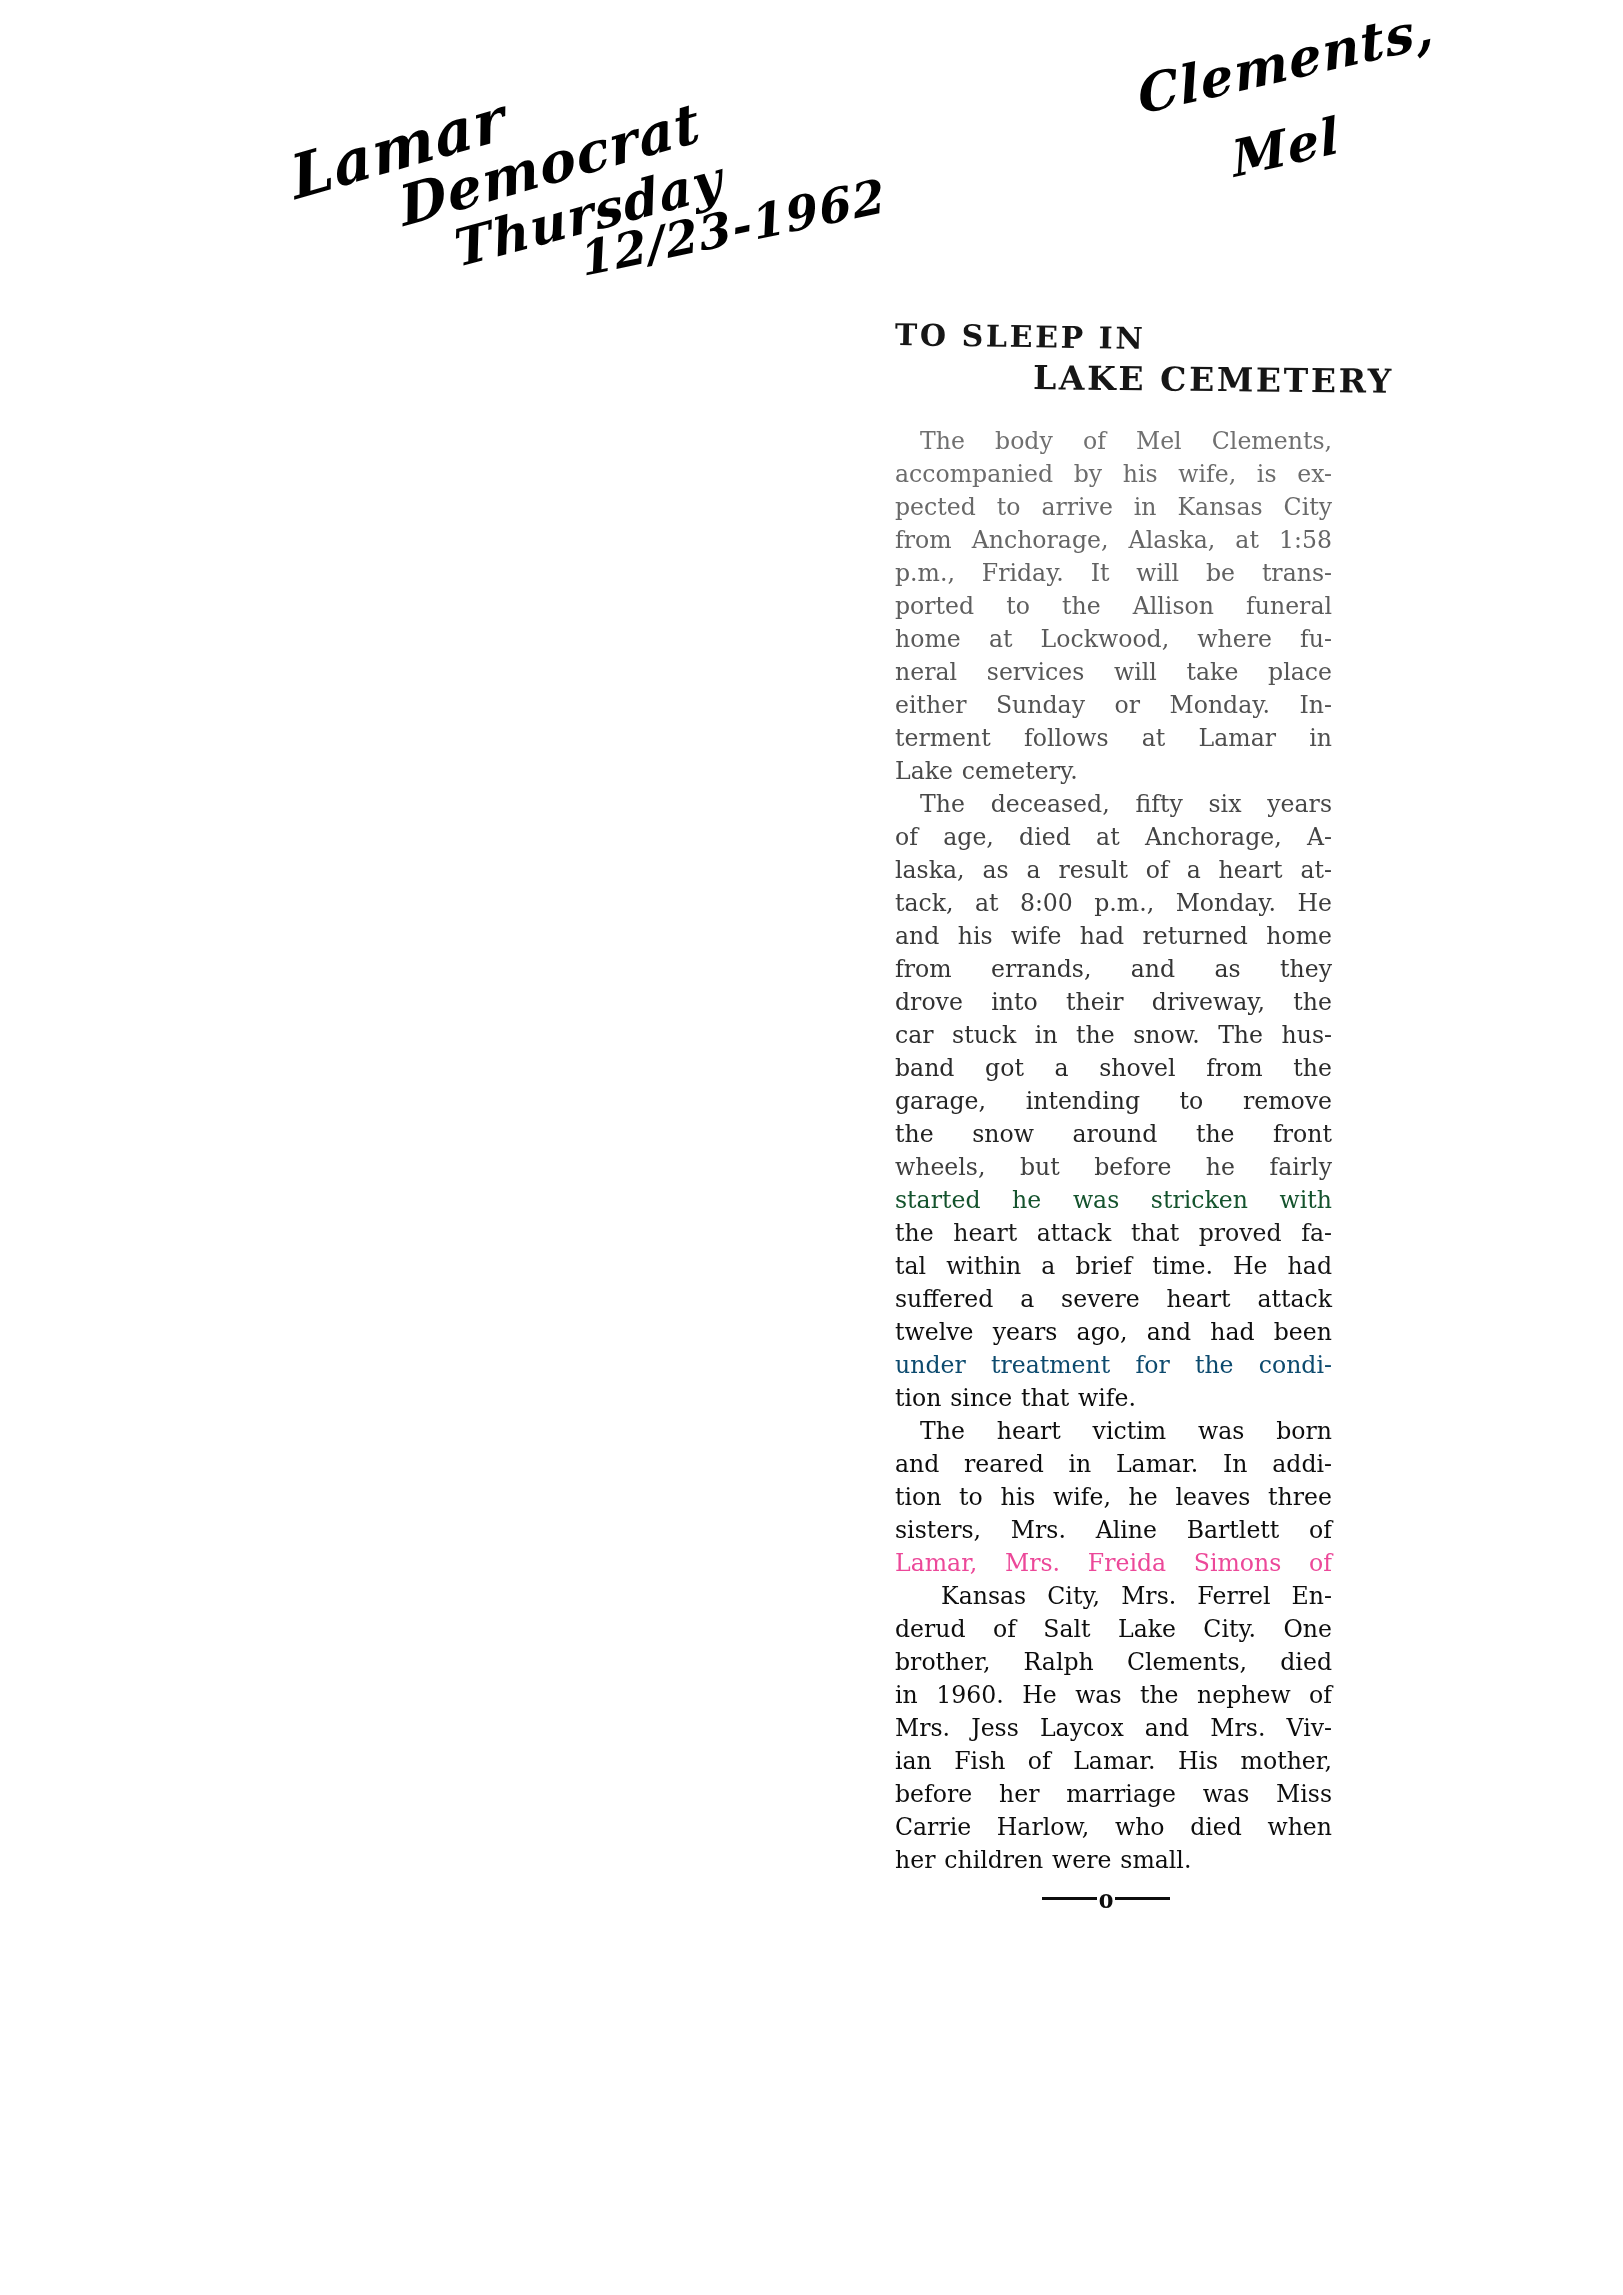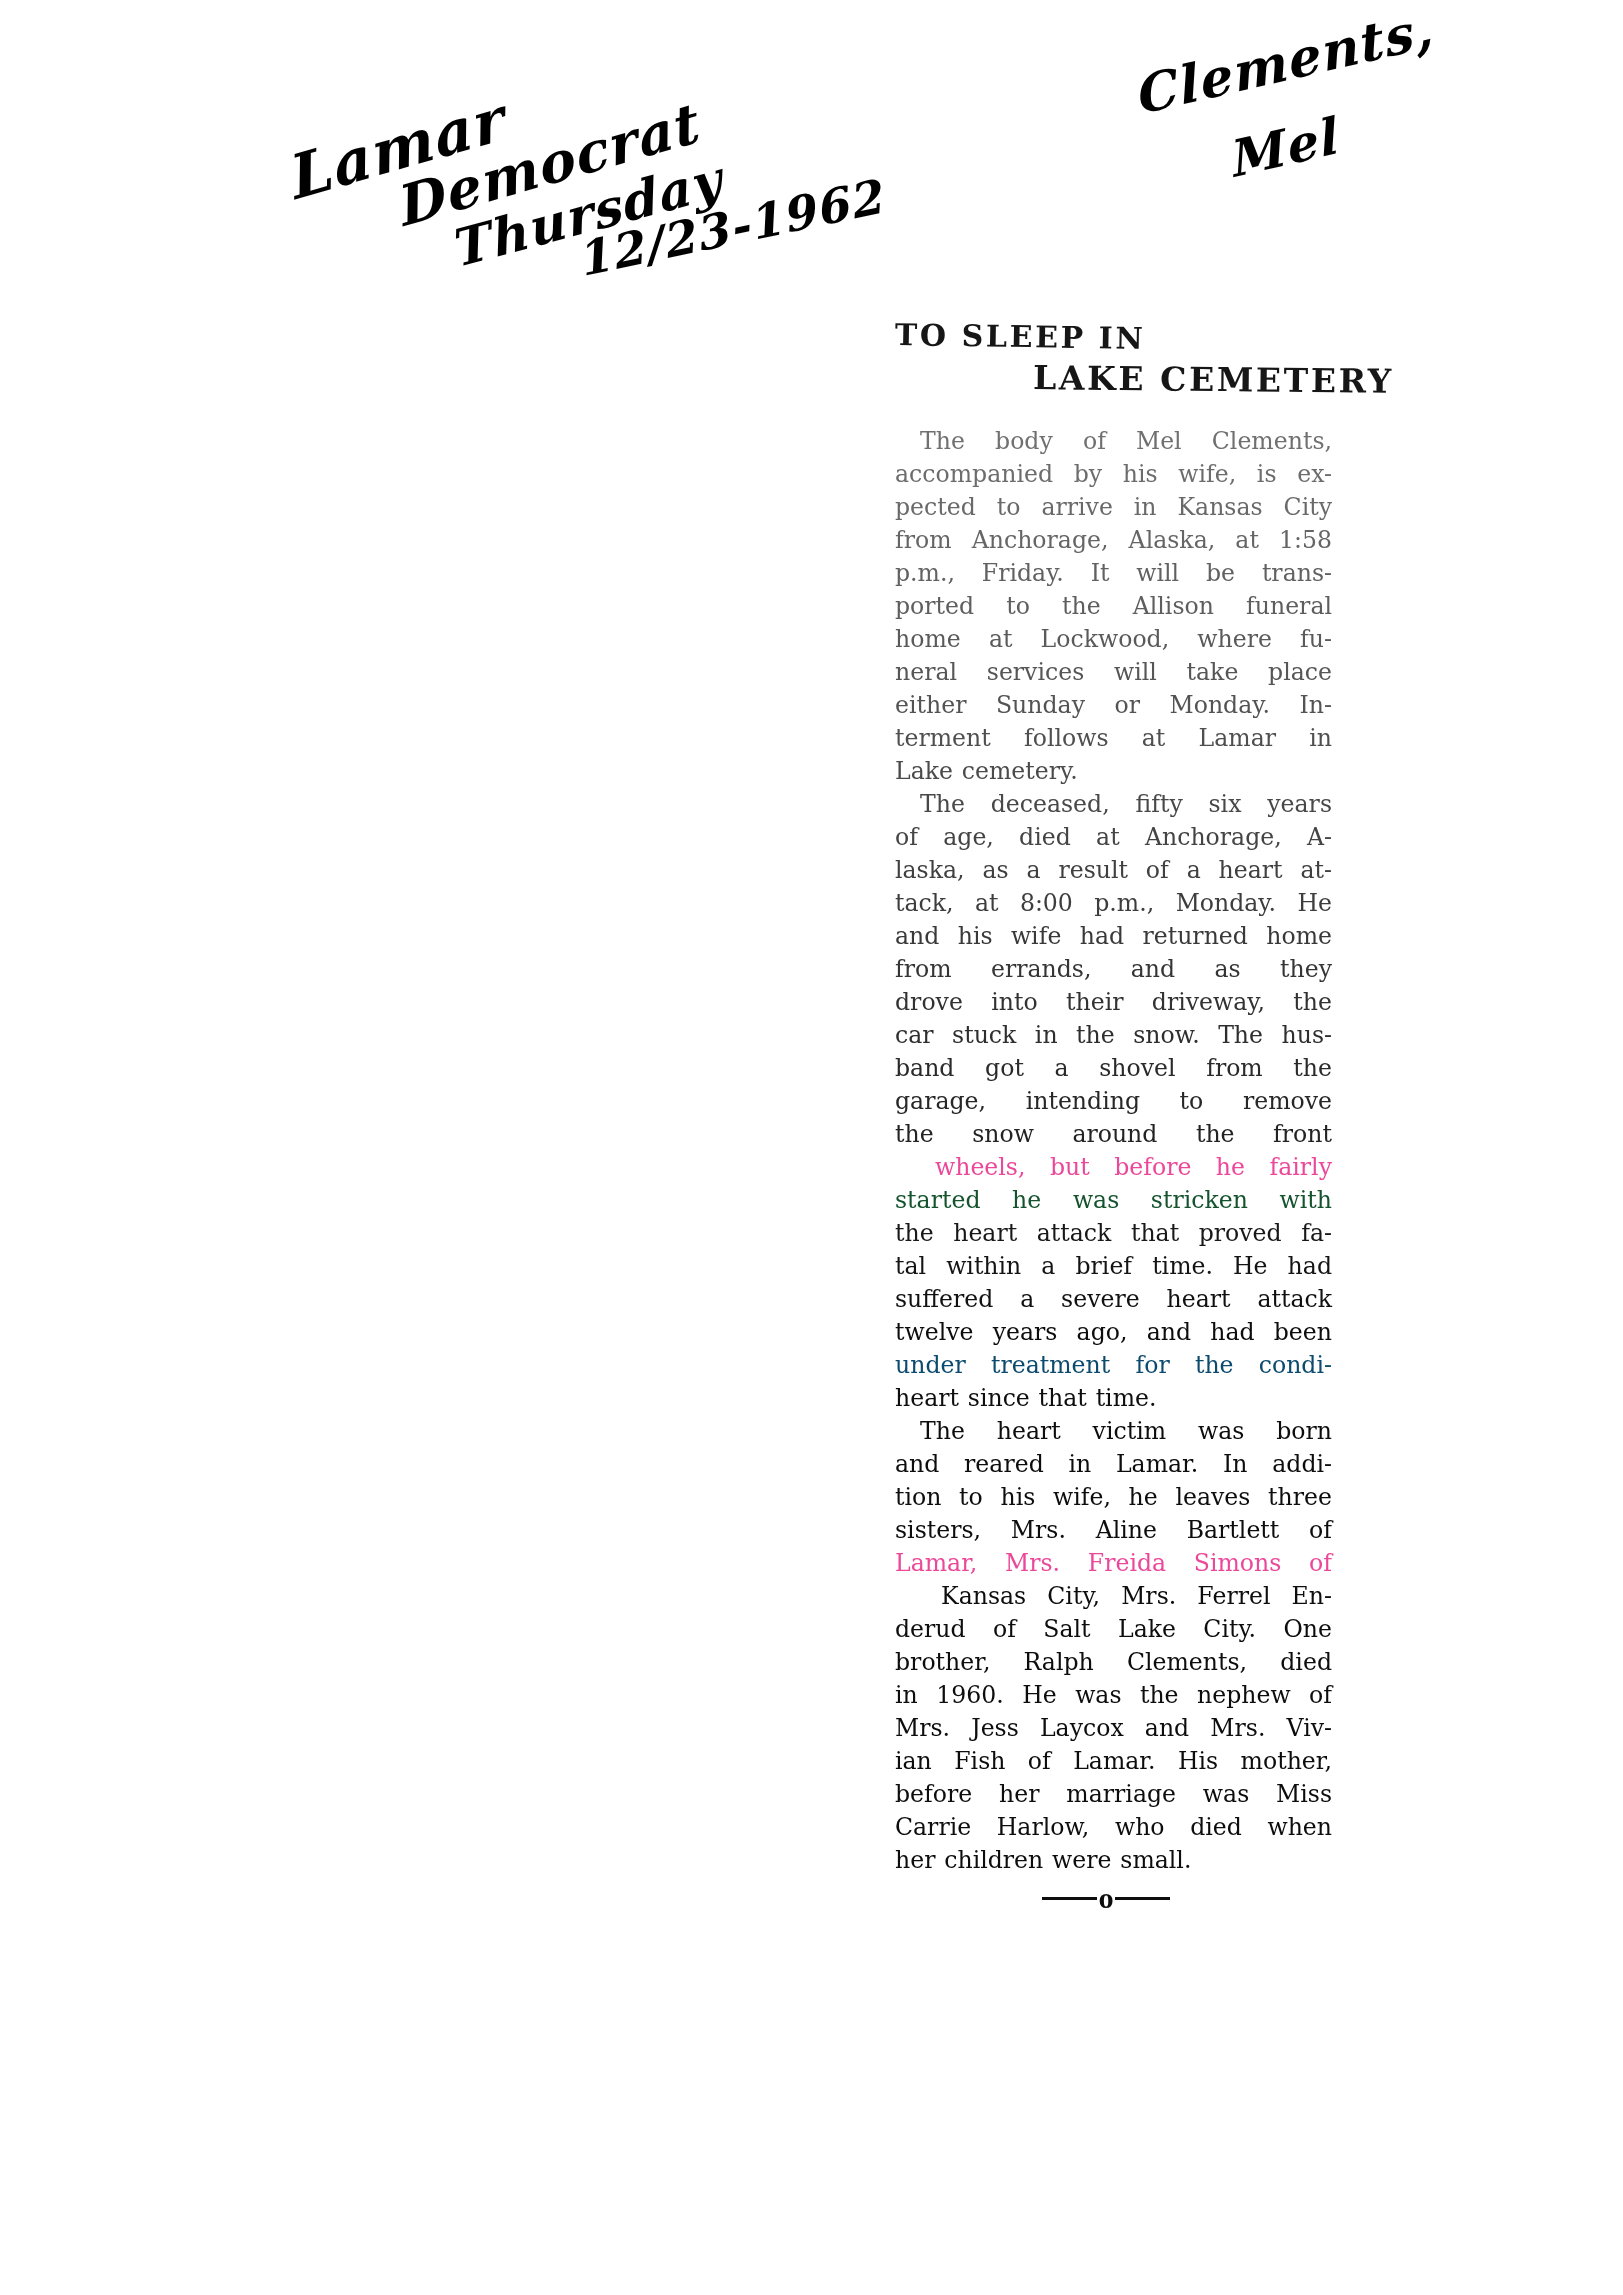--- a/index.html
+++ b/index.html
@@ -122,28 +122,28 @@
       <div class="line" style="color: rgb(68, 68, 68); filter: blur(0.4px);">of age, died at Anchorage, A-</div>
       <div class="line" style="color: rgb(64, 64, 64); filter: blur(0.2px);">laska, as a result of a heart at-</div>
       <div class="line" style="color: rgb(61, 61, 61); filter: blur(0.2px);">tack, at 8:00 p.m., Monday. He</div>
       <div class="line" style="color: rgb(57, 57, 57); filter: blur(0.2px);">and his wife had returned home</div>
       <div class="line" style="color: rgb(53, 53, 53); filter: blur(0.2px);">from errands, and as they</div>
       <div class="line" style="color: rgb(50, 50, 50); filter: blur(0.2px);">drove into their driveway, the</div>
       <div class="line" style="color: rgb(46, 46, 46); filter: blur(0.2px);">car stuck in the snow. The hus-</div>
       <div class="line" style="color: rgb(42, 42, 42); filter: blur(0.2px);">band got a shovel from the</div>
       <div class="line" style="color: rgb(39, 39, 39); filter: blur(0.2px);">garage, intending to remove</div>
       <div class="line" style="color: rgb(35, 35, 35);">the snow around the front</div>
-      <div class="line" style="color: #ec4899; margin-left: 40px;">wheels, but before he fairly</div>
+      <div class="line" style="color: #404040;">wheels, but before he fairly</div>
       <div class="line" style="color: #14532d;">started he was stricken with</div>
       <div class="line" style="color: rgb(24, 24, 24);">the heart attack that proved fa-</div>
       <div class="line" style="color: rgb(20, 20, 20);">tal within a brief time. He had</div>
       <div class="line" style="color: rgb(17, 17, 17);">suffered a severe heart attack</div>
       <div class="line" style="color: rgb(13, 13, 13);">twelve years ago, and had been</div>
       <div class="line" style="color: #0c4a6e;">under treatment for the condi-</div>
-      <div class="line plast" style="color: rgb(13, 13, 13);">heart since that time.</div>
+      <div class="line plast" style="color: rgb(13, 13, 13);">tion since that wife.</div>
       <div class="line first" style="color: rgb(13, 13, 13);">The heart victim was born</div>
       <div class="line" style="color: rgb(13, 13, 13);">and reared in Lamar. In addi-</div>
       <div class="line" style="color: rgb(13, 13, 13);">tion to his wife, he leaves three</div>
       <div class="line" style="color: rgb(13, 13, 13);">sisters, Mrs. Aline Bartlett of</div>
       <div class="line" style="color: #ec4899;">Lamar, Mrs. Freida Simons of</div>
       <div class="line" style="color: rgb(13, 13, 13); margin-left: 46px;">Kansas City, Mrs. Ferrel En-</div>
       <div class="line" style="color: rgb(13, 13, 13);">derud of Salt Lake City. One</div>
       <div class="line" style="color: rgb(13, 13, 13);">brother, Ralph Clements, died</div>
       <div class="line" style="color: rgb(13, 13, 13);">in 1960. He was the nephew of</div>
       <div class="line" style="color: rgb(13, 13, 13);">Mrs. Jess Laycox and Mrs. Viv-</div>

